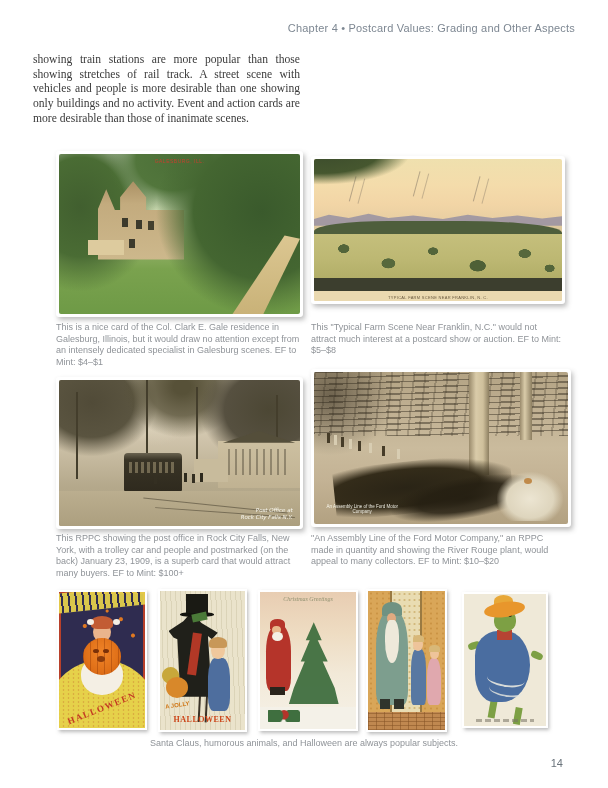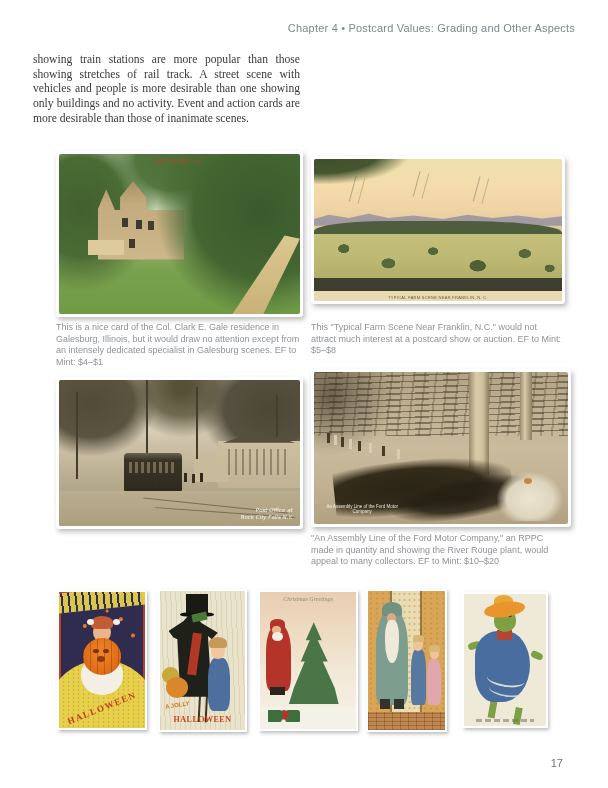--- a/index.html
+++ b/index.html
@@ -318,20 +318,21 @@
       <div class="abs d-pillar2"></div>
       <div class="abs d-workers"></div>
       <div class="abs d-line"></div>
       <div class="abs d-line2"></div>
       <div class="abs d-white"></div>
       <div class="abs d-cap"></div>
       <div class="abs d-text">An Assembly Line of the Ford Motor Company</div>
     </div>
   </div>
 
+  <div class="cap capC">This RPPC showing the post office in Rock City Falls, New York, with a trolley car and people and postmarked (on the back) January 23, 1909, is a superb card that would attract many buyers. EF to Mint: $100+</div>
   <div class="cap capD">"An Assembly Line of the Ford Motor Company," an RPPC made in quantity and showing the River Rouge plant, would appeal to many collectors. EF to Mint: $10–$20</div>
 
   <div class="sc sc1">
     <div class="sc-img">
       <div class="abs s1-bg"></div>
       <div class="abs s1-banner"></div>
       <div class="abs s1-dots"></div>
       <div class="abs s1-floor"></div>
       <div class="abs s1-dress"></div>
       <div class="abs s1-head"></div>
@@ -407,16 +408,17 @@
       <div class="abs s5-trim2"></div>
       <div class="abs s5-collar"></div>
       <div class="abs s5-head"></div>
       <div class="abs s5-eyes"></div>
       <div class="abs s5-hatc"></div>
       <div class="abs s5-hat"></div>
       <div class="abs s5-cap"></div>
     </div>
   </div>
 
-
-  <div class="pageno">17</div>
+  <div class="bottom-cap">Santa Claus, humorous animals, and Halloween are always popular subjects.</div>
+
+  <div class="pageno">14</div>
 
 </div>
 
 </body></html>

